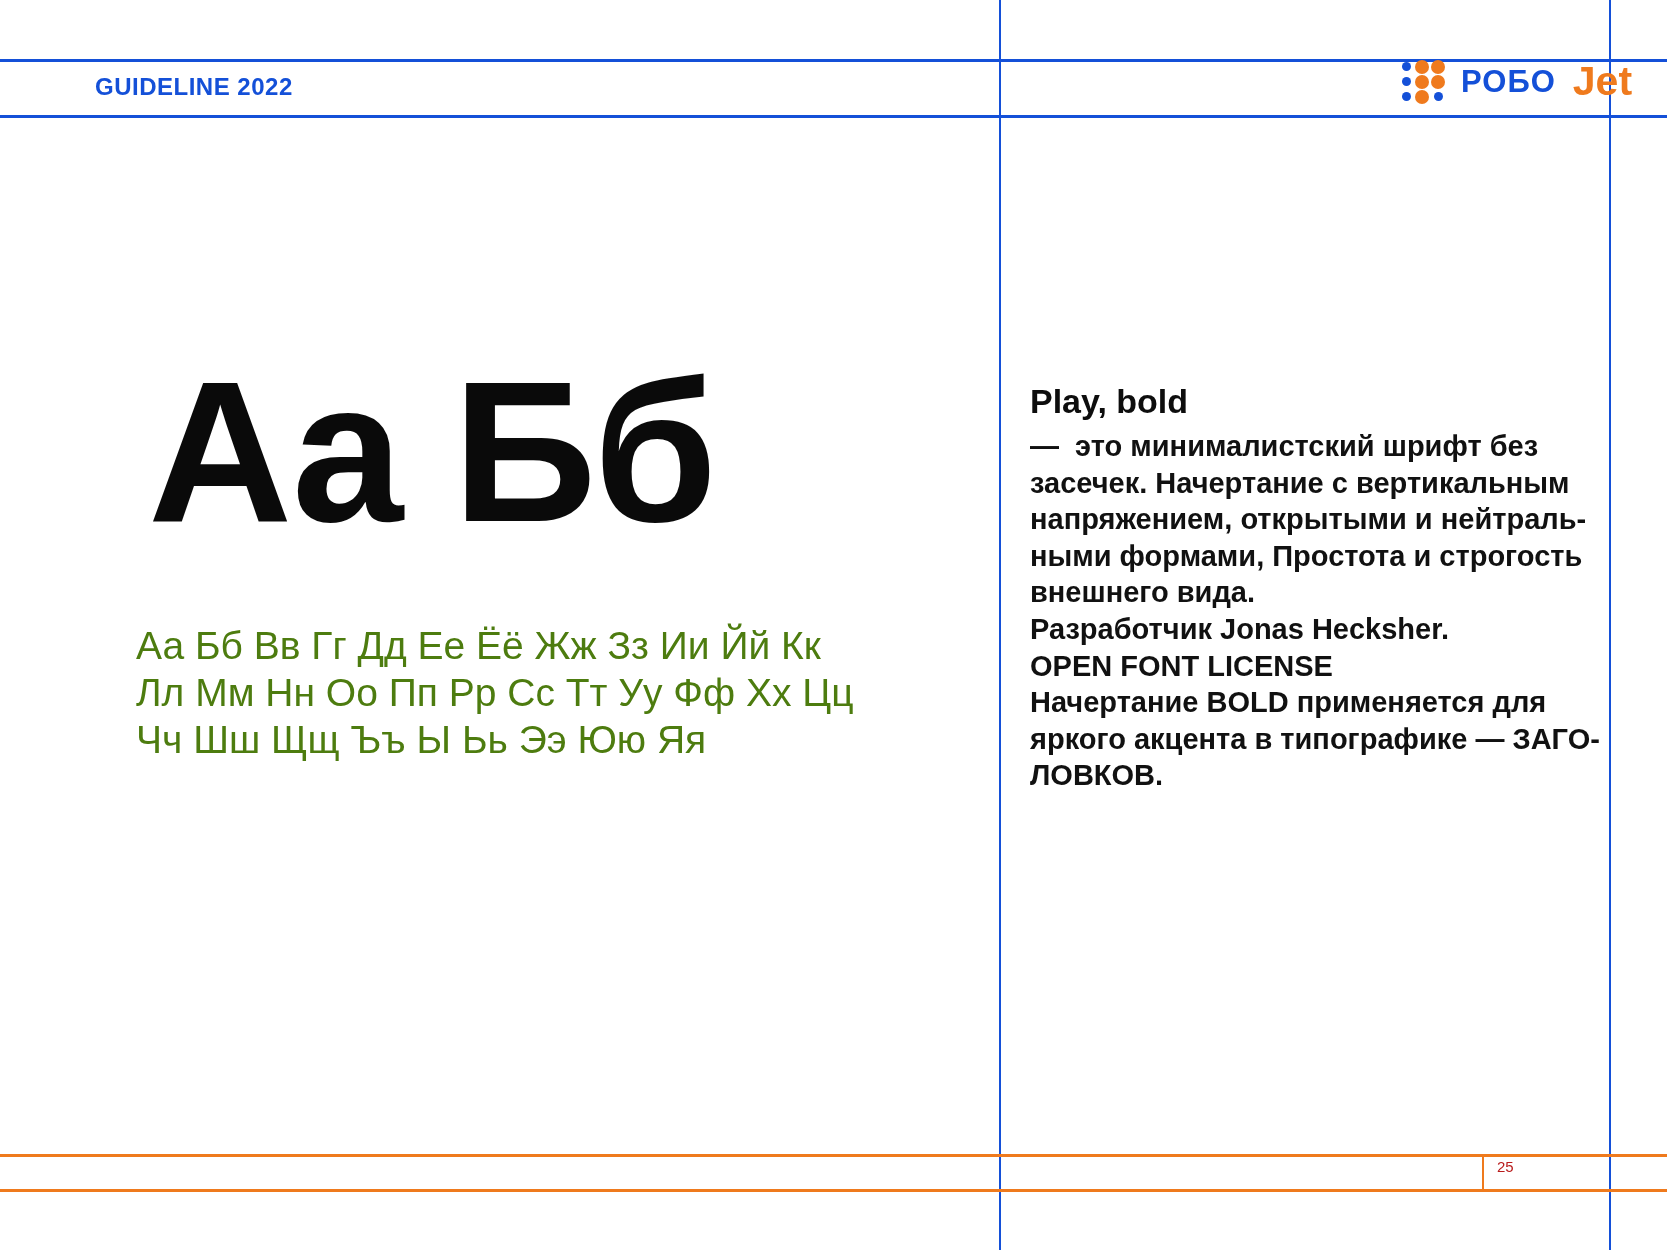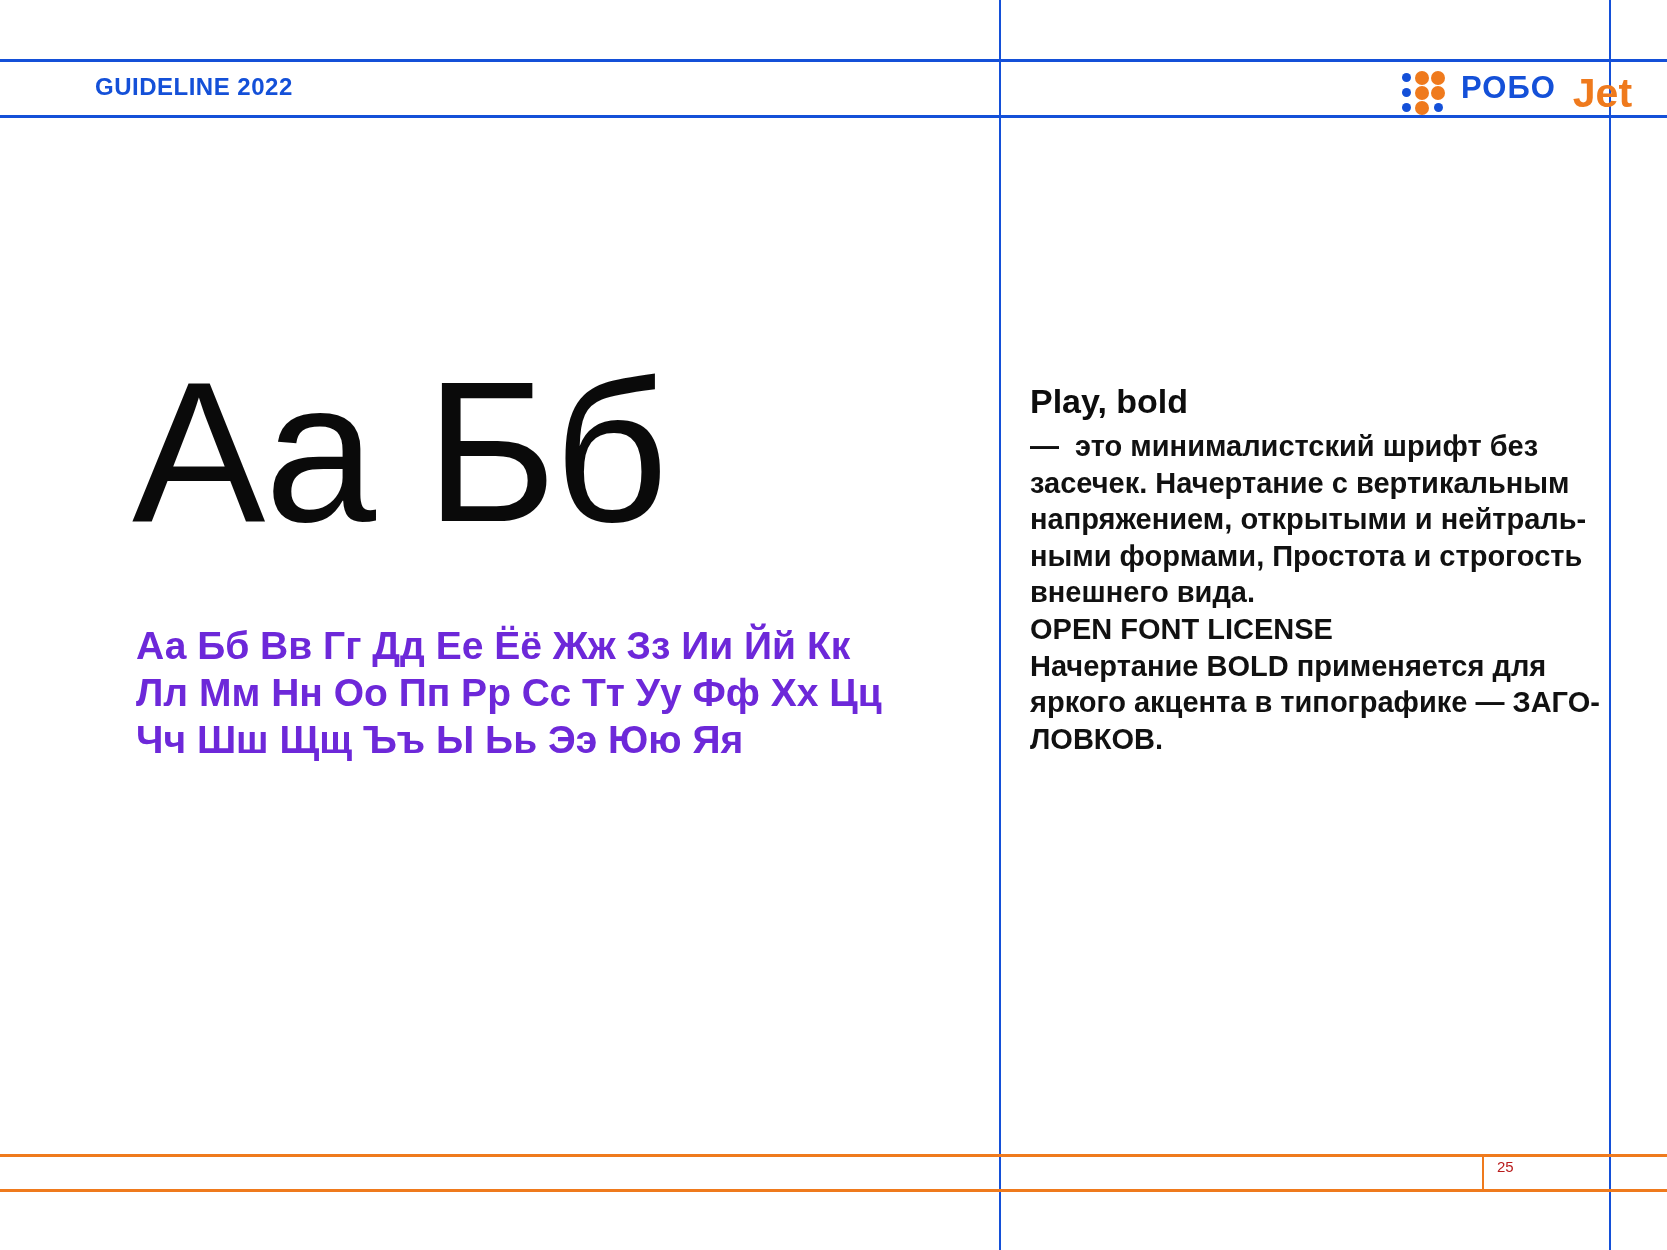--- a/index.html
+++ b/index.html
@@ -20,21 +20,21 @@
   .oline { position:absolute; left:0; width:1667px; height:3px; background:#ef7a1d; }
   .oline.f1 { top:1154px; }
   .oline.f2 { top:1189px; }
   .otick { position:absolute; left:1482px; top:1154px; width:2px; height:38px; background:#ef7a1d; }
 
   
   .eyebrow {
     position:absolute; left:95px; top:73px;
     font-size:24px; font-weight:bold; letter-spacing:.5px; color:#1450d8;
   }
-  .logo { position:absolute; left:1398px; top:70px; display:flex; gap:15px; }
+  .logo { position:absolute; left:1398px; top:58px; display:flex; align-items:center; gap:15px; }
   .dots { display:grid; grid-template-columns:repeat(3,16px); grid-template-rows:repeat(3,15px); align-items:center; justify-items:center; }
   .dots .cell { width:16px; height:15px; display:flex; align-items:center; justify-content:center; }
   .dots .b { width:9px; height:9px; border-radius:50%; background:#1450d8; }
   .dots .o { width:14px; height:14px; border-radius:50%; background:#ef7a1d; }
   .logo-word { font-size:31px; font-weight:bold; color:#1450d8; letter-spacing:1px; }
   .logo-jet { font-size:41px; font-weight:bold; color:#ef7a1d; margin-left:2px; }
 
   
   .section-heading {
     position:absolute; left:1030px; top:150px; width:585px;
@@ -45,26 +45,26 @@
     font-size:34px; font-weight:bold; color:#0d0d0d;
   }
   .font-desc {
     position:absolute; left:1030px; top:428px; width:560px;
     font-size:29px; line-height:36.6px; color:#111;font-weight:bold;
   }
   .desc-line { white-space:pre; }
 
   
   .display {
-    position:absolute; left:132px; top:352px;
-    font-size:200px; font-weight:normal; line-height:1; letter-spacing:-3px; color:#0a0a0a;
+    position:absolute; left:148px; top:352px;
+    font-size:200px; font-weight:bold; line-height:1; letter-spacing:-3px; color:#0a0a0a;
   }
   .alphabet {
     position:absolute; left:136px; top:622px;
-    font-size:39px; font-weight:bold; line-height:47px; color:#6d28d9;
+    font-size:39px; font-weight:normal; line-height:47px; color:#4d7c0f;
   }
   .alpha-line { white-space:pre; }
 
   
   .page-number {
     position:absolute; left:1497px; top:1158px;
     font-size:15px; color:#b91c1c;
   }
 </style>
 </head>
@@ -118,20 +118,21 @@
 
 
   <div class="font-title">Play, bold</div>
 
   <div class="font-desc">
     <div class="desc-line">—  это минималистский шрифт без</div>
     <div class="desc-line">засечек. Начертание с вертикальным</div>
     <div class="desc-line">напряжением, открытыми и нейтраль-</div>
     <div class="desc-line">ными формами, Простота и строгость</div>
     <div class="desc-line">внешнего вида.</div>
+    <div class="desc-line">Разработчик Jonas Hecksher.</div>
     <div class="desc-line">OPEN FONT LICENSE</div>
     <div class="desc-line">Начертание BOLD применяется для</div>
     <div class="desc-line">яркого акцента в типографике — ЗАГО-</div>
     <div class="desc-line">ЛОВКОВ.</div>
   </div>
 
   <div class="display">Аа Бб</div>
 
   <div class="alphabet">
     <div class="alpha-line">Аа Бб Вв Гг Дд Ее Ёё Жж Зз Ии Йй Кк</div>

